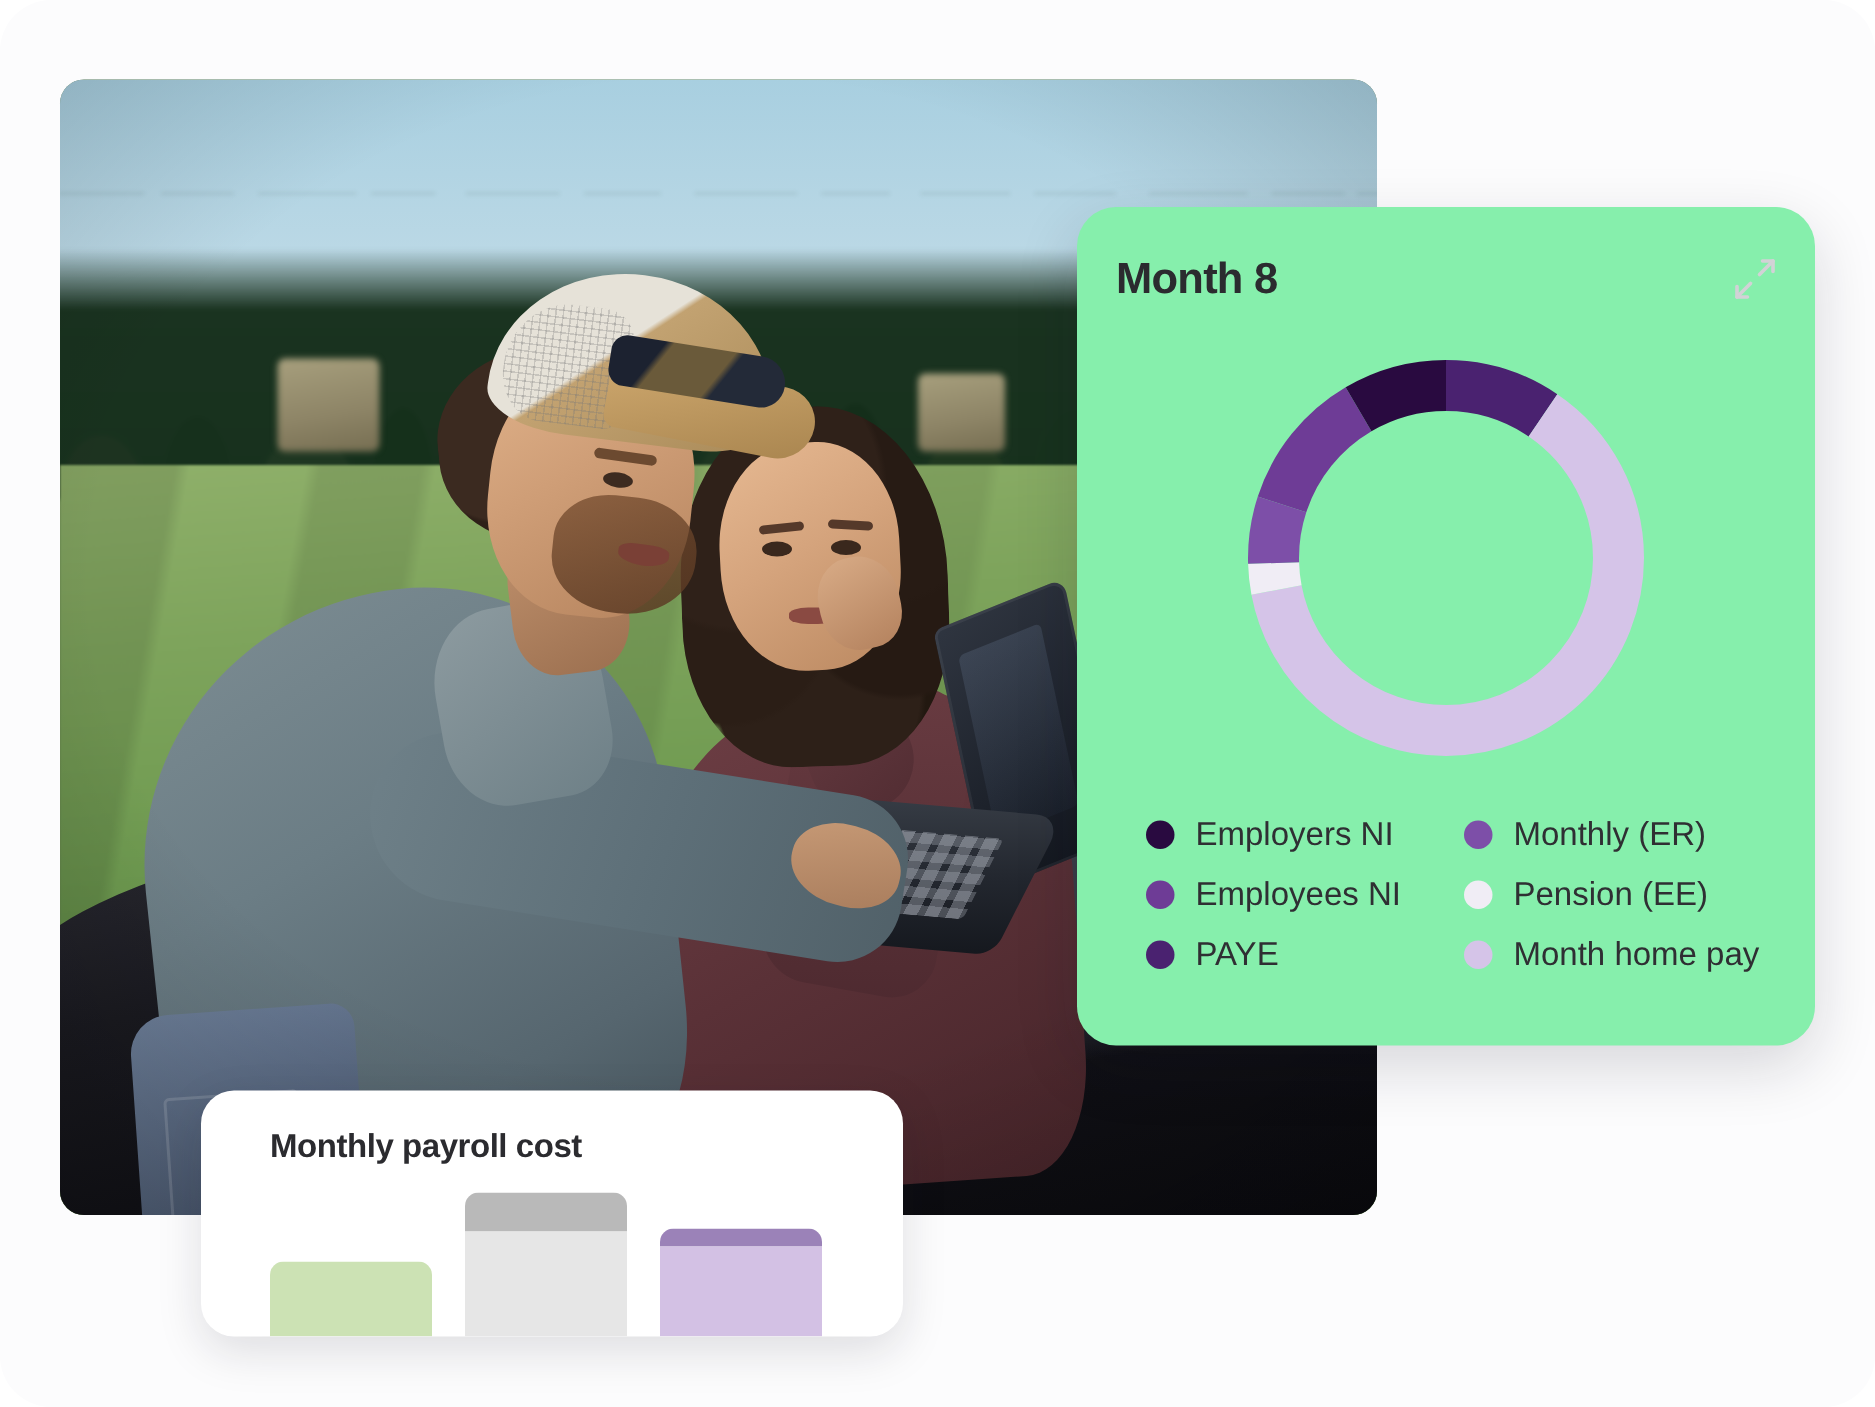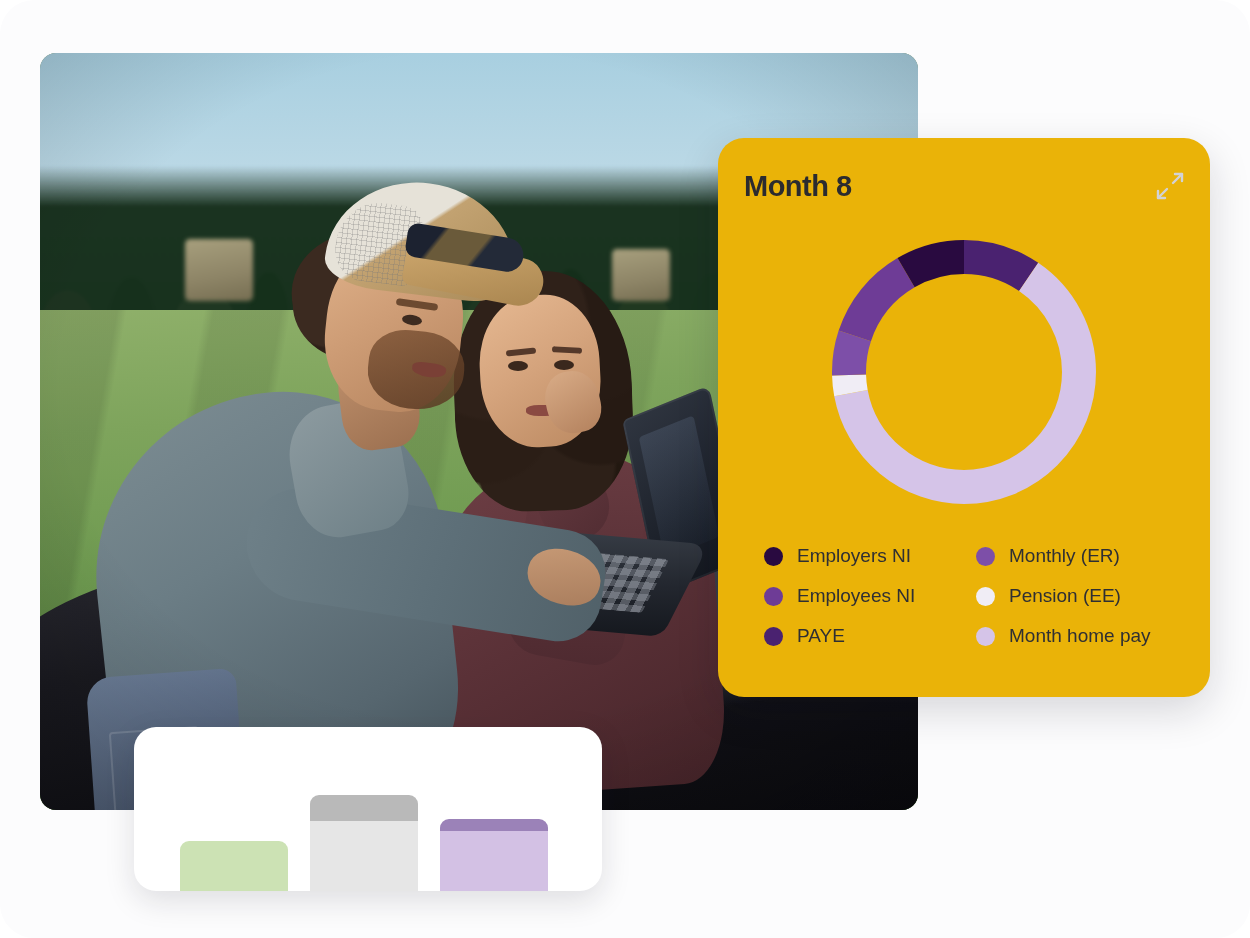--- a/index.html
+++ b/index.html
@@ -323,21 +323,21 @@
   .pbar .cap { width: 100%; }
   .pbar .body { width: 100%; flex: 1; }
 
   
   #month-card {
     position: absolute;
     left: 718px;
     top: 138px;
     width: 492px;
     height: 559px;
-    background: #eab308;
+    background: #86efac;
     border-radius: 26px;
     box-shadow: 0 14px 42px rgba(20,20,40,0.16);
   }
   #month-title {
     position: absolute;
     left: 26px;
     top: 32px;
     font-size: 29px;
     font-weight: bold;
     color: #2b2b2f;
@@ -381,21 +381,21 @@
     gap: 14px;
     cursor: pointer;
   }
   .leg-dot {
     width: 19px;
     height: 19px;
     border-radius: 50%;
     flex: 0 0 19px;
   }
   .leg-label {
-    font-size: 19px;
+    font-size: 22px;
     color: #2f2f33;
     white-space: nowrap;
   }
 </style>
 </head>
 <body>
 
 <div id="stage">
 
   <div id="photo">
@@ -442,20 +442,21 @@
     <div class="ph-layer m-mouth"></div>
     <div class="ph-layer m-cap"></div>
     <div class="ph-layer m-cap-mesh"></div>
     <div class="ph-layer m-brim"></div>
     <div class="ph-layer m-sun"></div>
 
     <div class="ph-layer vignette"></div>
   </div>
 
   <div id="payroll-card">
+    <div class="pc-title">Monthly payroll cost</div>
     <div id="payroll-bars">
         <div class="pbar" style="height: 50px;">
           <div class="body" style="background: rgb(204, 226, 180);"></div>
         </div>
         <div class="pbar" style="height: 96px;">
           <div class="cap" style="height: 26px; background: rgb(185, 185, 185);"></div>
           <div class="body" style="background: rgb(230, 230, 230);"></div>
         </div>
         <div class="pbar" style="height: 72px;">
           <div class="cap" style="height: 12px; background: rgb(155, 130, 184);"></div>

